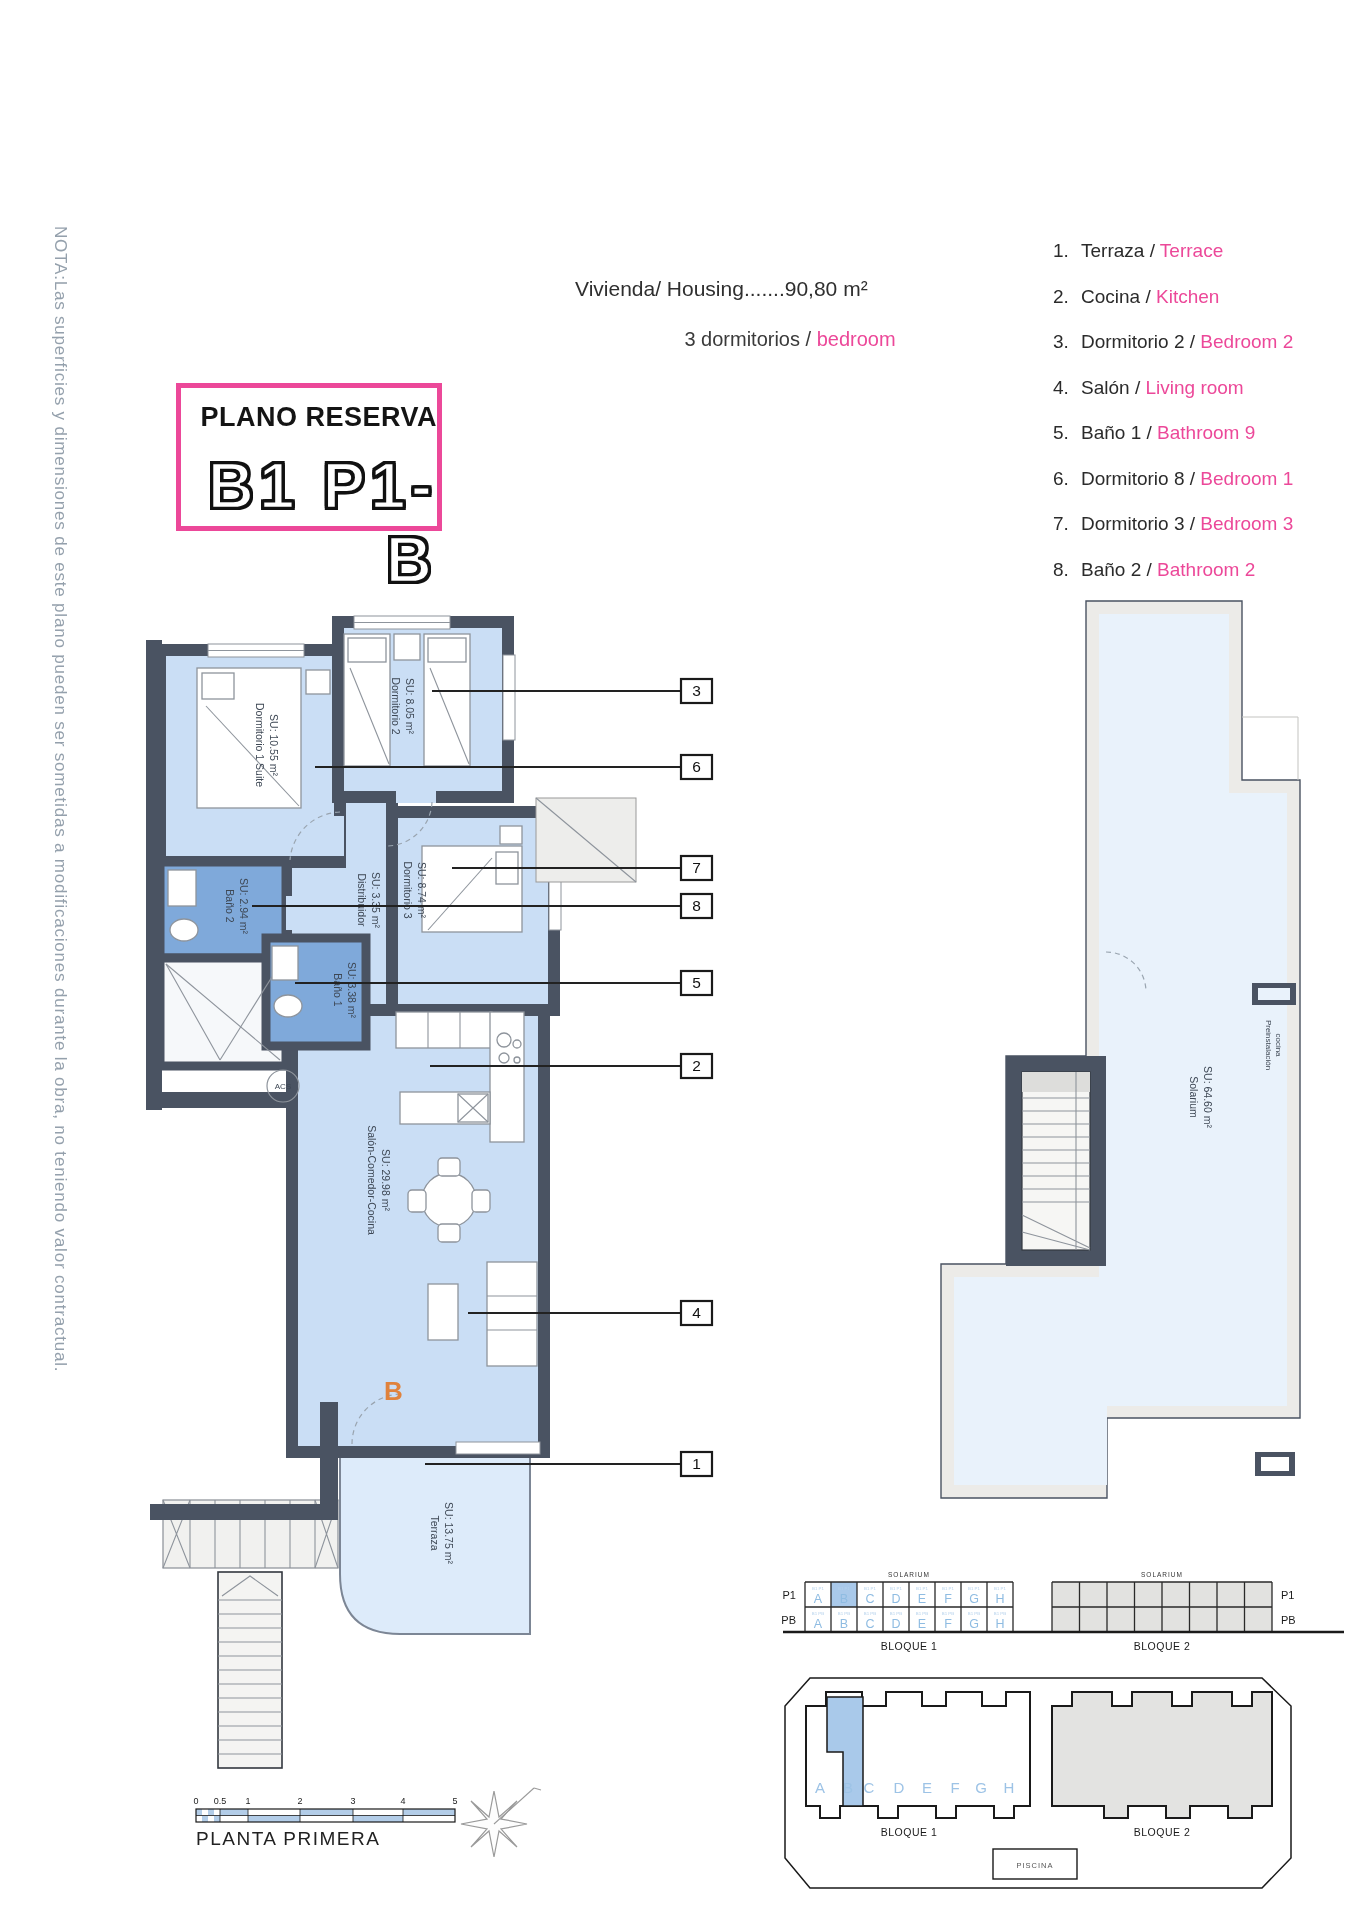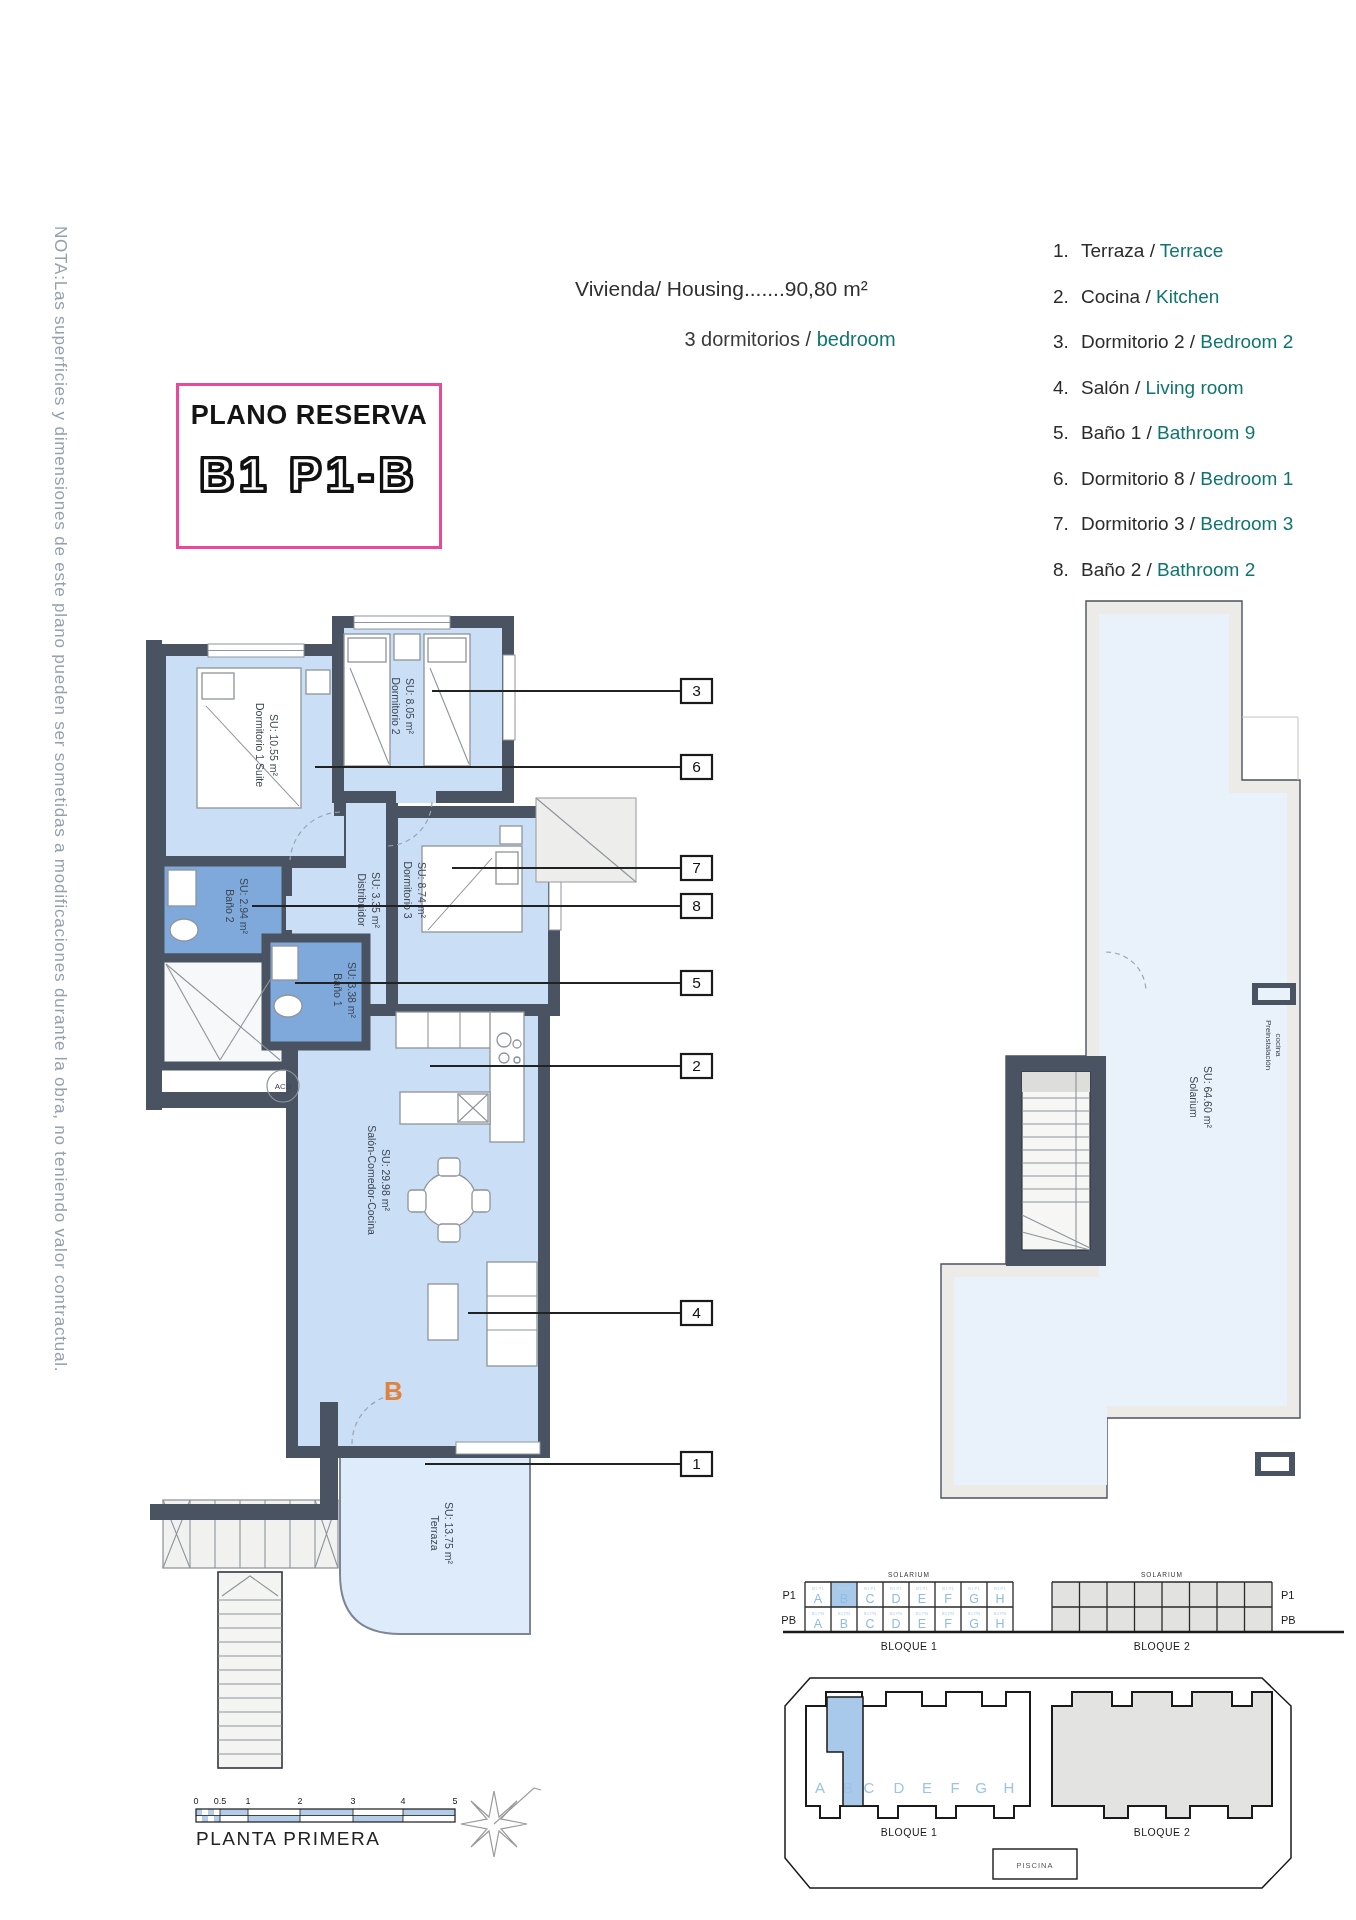--- a/index.html
+++ b/index.html
@@ -5,33 +5,33 @@
   html,body{margin:0;padding:0;background:#fff;}
   #canvas{position:relative;width:1356px;height:1920px;background:#fff;overflow:hidden;
           font-family:"Liberation Sans",sans-serif;}
   svg text{font-family:"Liberation Sans",sans-serif;}
 
   
   #note{position:absolute;left:50px;top:226px;height:1350px;writing-mode:vertical-rl;
         font-size:17px;letter-spacing:.8px;color:#94a0ac;white-space:nowrap;}
 
   
-  #title-box{position:absolute;left:176px;top:383px;width:266px;height:166px;
-             border:3px solid #ec4899;box-sizing:border-box;text-align:center;}
+  #title-box{position:absolute;left:176px;top:383px;width:266px;height:148px;
+             border:5px solid #ec4899;box-sizing:border-box;text-align:right;}
   #title-box .tb-title{margin-top:14px;font-size:27px;font-weight:bold;letter-spacing:.5px;color:#141414;}
-  #title-box .tb-unit{margin-top:16px;font-size:48px;font-weight:800;letter-spacing:5px;color:#fff;
+  #title-box .tb-unit{margin-top:16px;font-size:64px;font-weight:800;letter-spacing:5px;color:#fff;
       -webkit-text-stroke:2.5px #111;
       text-shadow:-2px -2px 0 #111,2px -2px 0 #111,-2px 2px 0 #111,2px 2px 0 #111,
                   -2px 0 0 #111,2px 0 0 #111,0 -2px 0 #111,0 2px 0 #111;}
 
   
   #areas{position:absolute;left:575px;top:272px;width:430px;color:#2f2f2f;}
   #areas .a-line{font-size:21px;line-height:34px;white-space:nowrap;}
   #areas .a-bedrooms{margin-top:22px;text-align:center;font-size:20px;color:#3a3a3a;}
-  .blue-en{color:#0f766e;}
+  .blue-en{color:#ec4899;}
 
   
   #legend{position:absolute;left:1053px;top:240px;width:300px;}
   .lg-item{font-size:19px;line-height:21px;margin-bottom:24.5px;color:#2b2b2b;white-space:nowrap;}
   .lg-num{display:inline-block;width:28px;}
 
   
   #plan-svg{position:absolute;left:0;top:0;}
 
   .wall{fill:#4a5362;}

